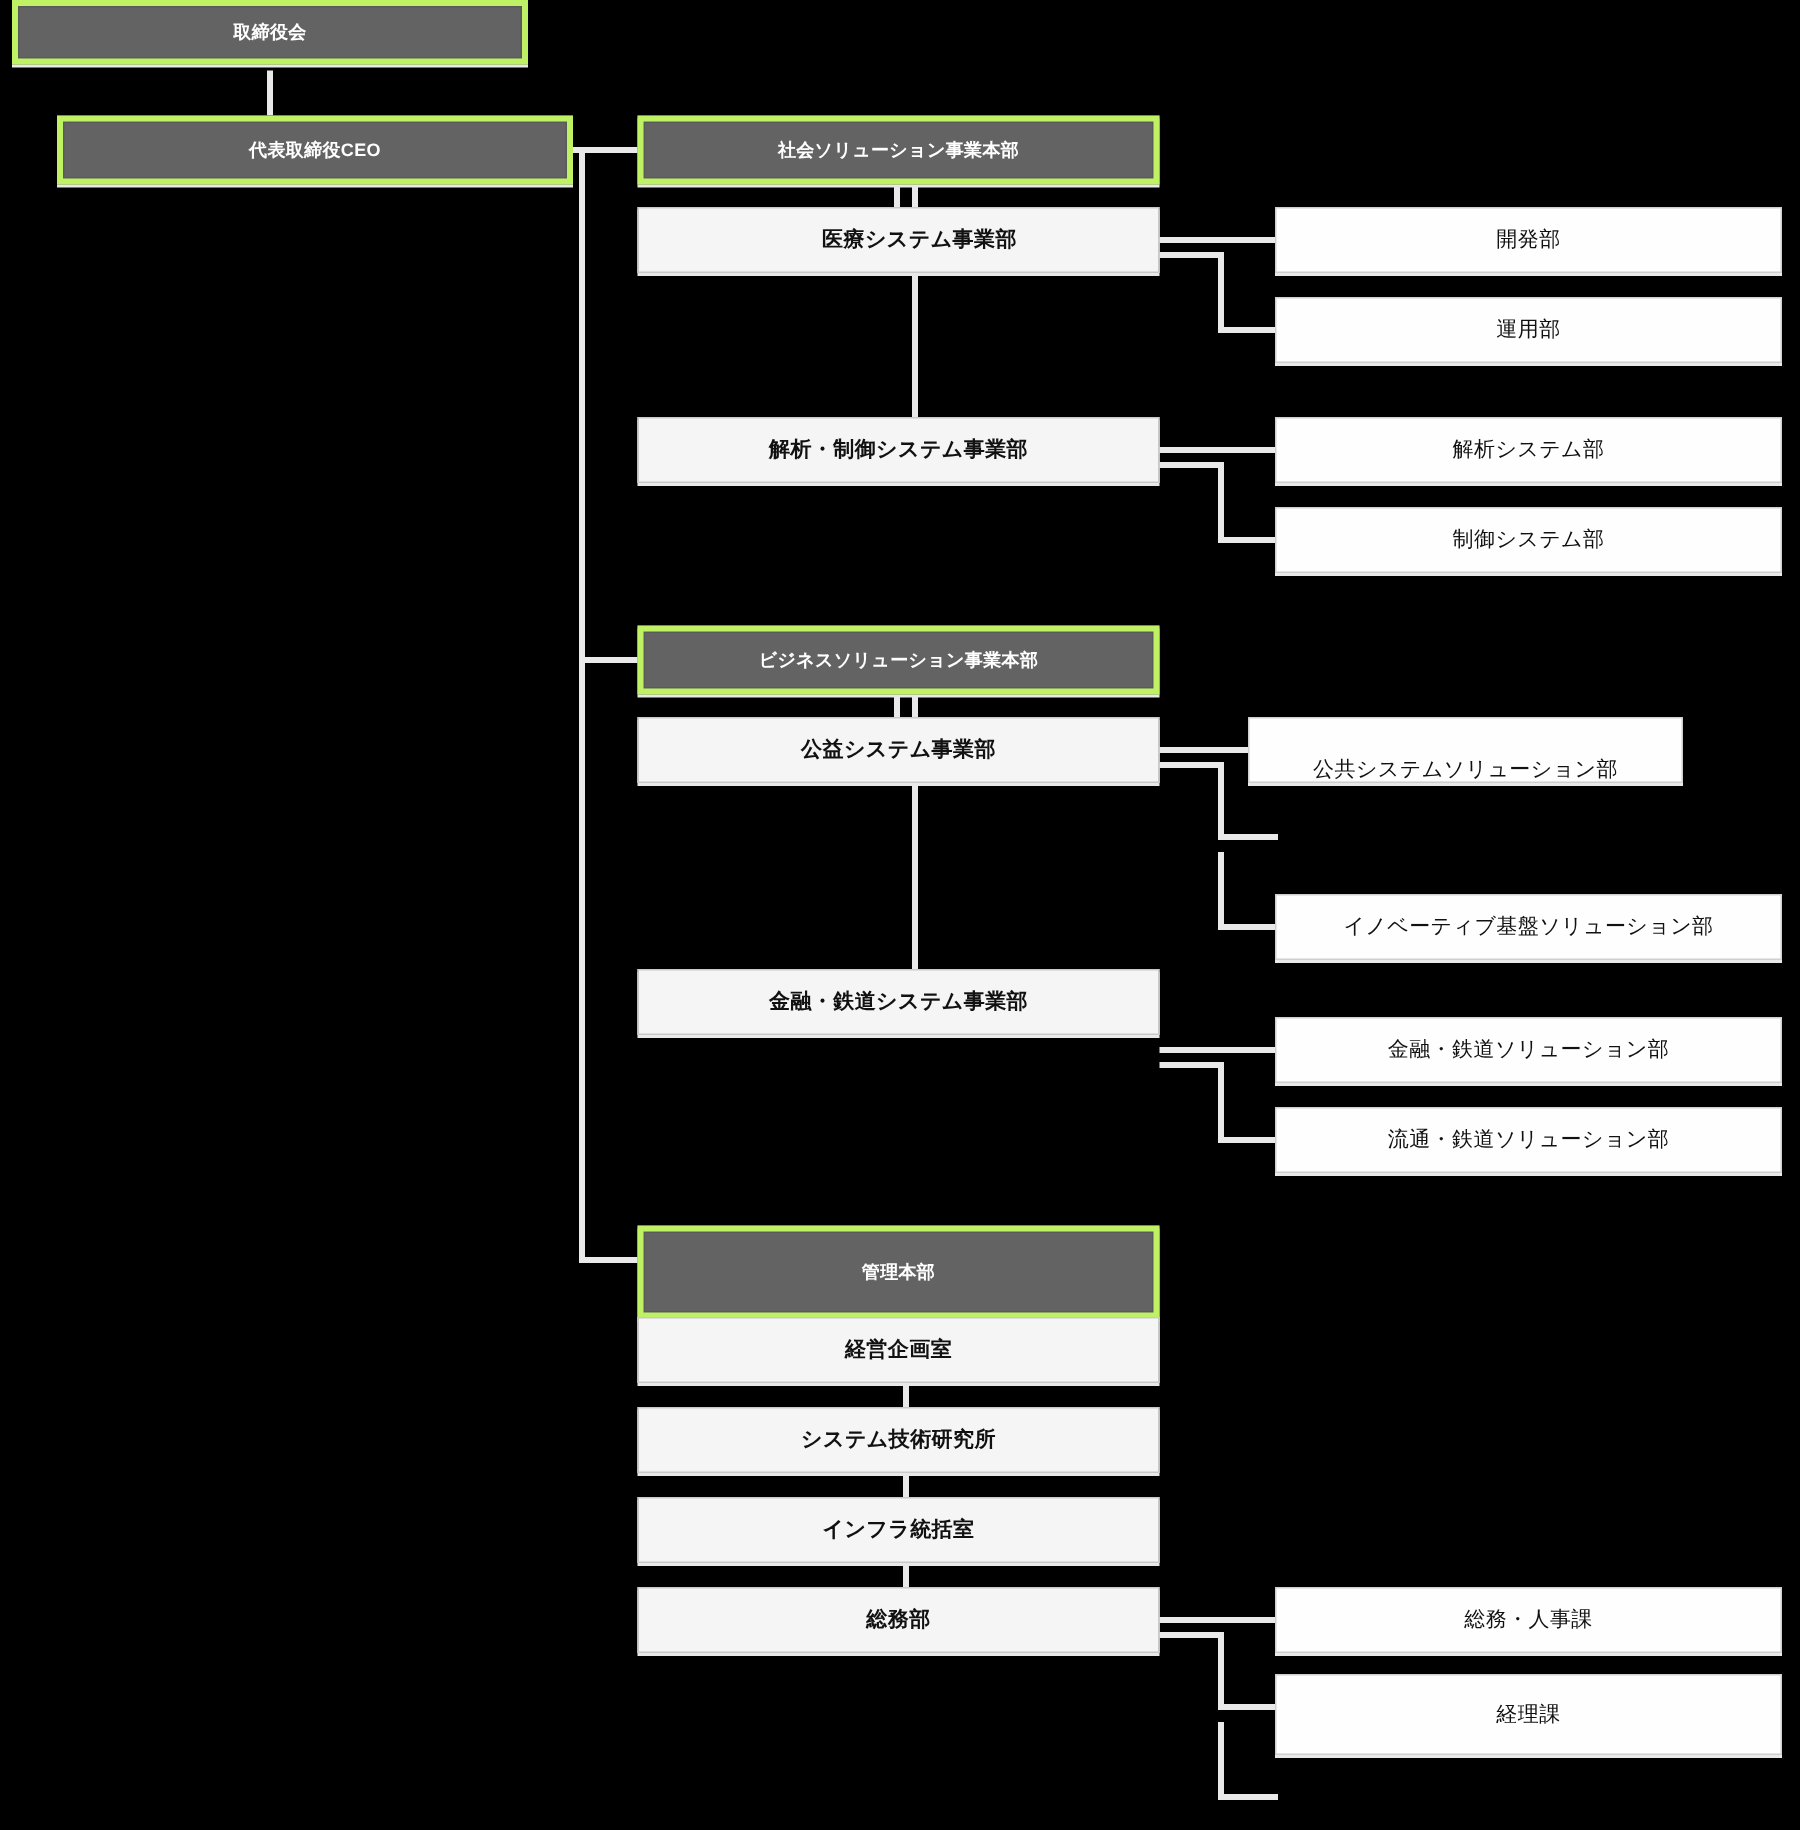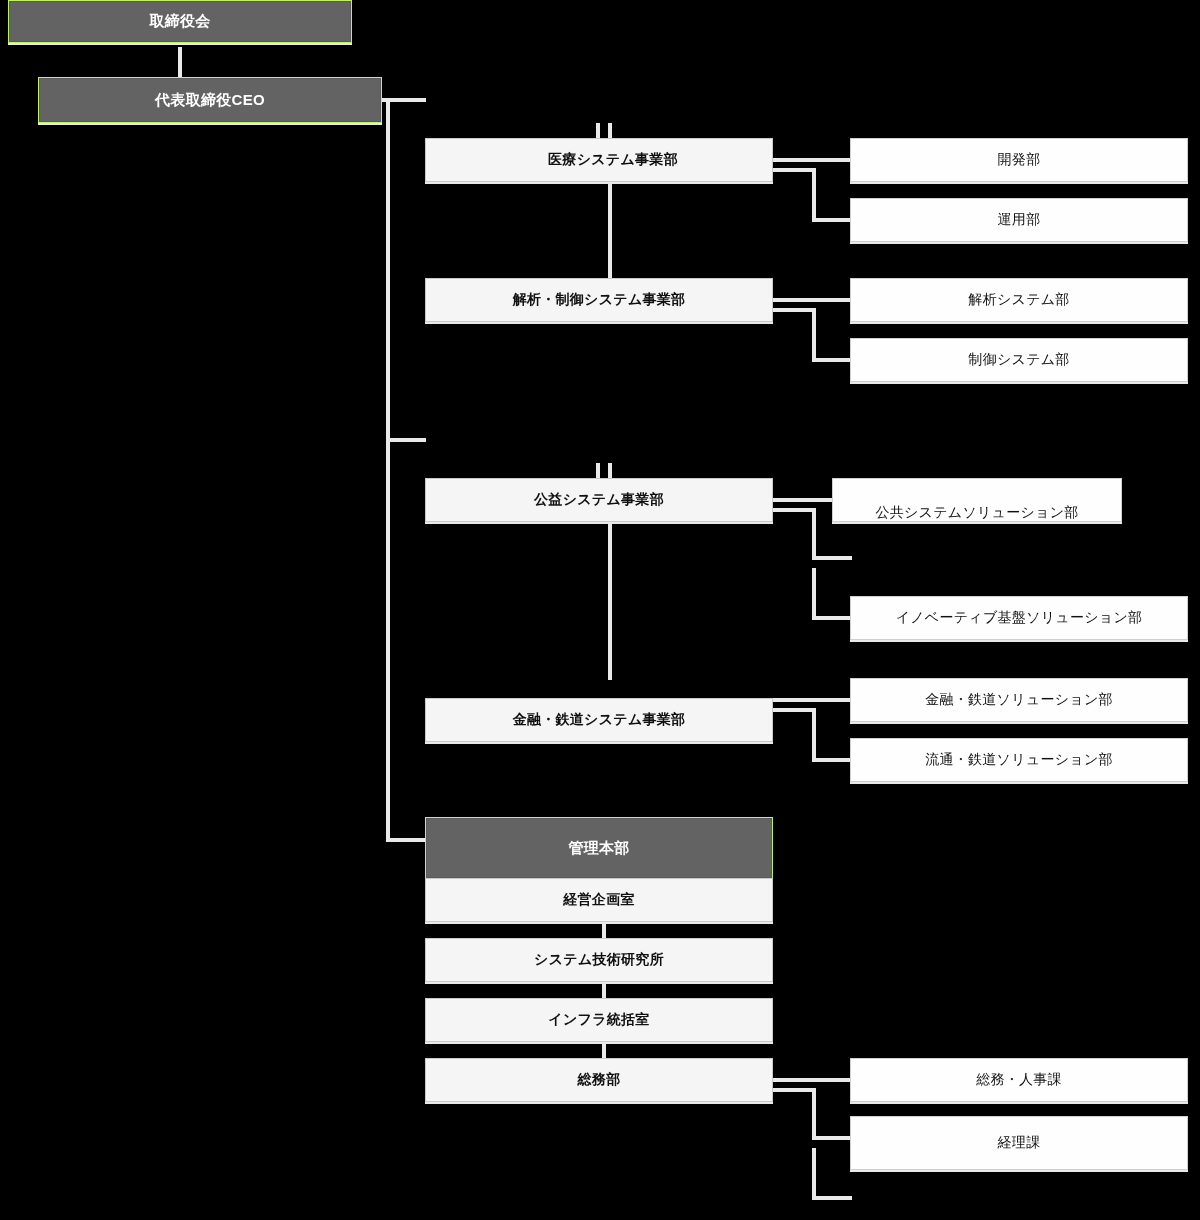--- a/index.html
+++ b/index.html
@@ -30,22 +30,22 @@
     line-height: 1.25;
     letter-spacing: 0.02em;
     white-space: nowrap;
   }
 
   
   .node.dark {
     background: #636363;
     color: #ffffff;
     font-weight: bold;
-    font-size: 15px;
-    border: 1px solid #bef264;
+    font-size: 12px;
+    border: 4px solid #bef264;
     box-shadow: 0 2px 0 0 #e9e9e9, 0 0 0 1px #5a5a5a inset;
   }
   
   .node.light {
     background: #f5f5f5;
     color: #111111;
     font-weight: bold;
     font-size: 14px;
     border: 1px solid #c9c9c9;
     box-shadow: 0 2px 0 0 #e9e9e9;
@@ -122,20 +122,23 @@
   <div class="conn h" style="left:812px; top:1196px; width:40px; height:4px;"></div>
 
   <div class="node dark" style="left:8px; top:0px; width:344px; height:43px;">
     <span class="label">取締役会</span>
   </div>
 
   <div class="node dark" style="left:8px; top:77px; width:344px; height:46px;margin-left:30px;">
     <span class="label">代表取締役CEO</span>
   </div>
 
+  <div class="node dark" style="left:425px; top:77px; width:348px; height:46px;">
+    <span class="label">社会ソリューション事業本部</span>
+  </div>
 
   <div class="node light" style="left:425px; top:138px; width:348px; height:44px;padding-left:28px;">
     <span class="label">医療システム事業部</span>
   </div>
 
   <div class="node white" style="left:850px; top:138px; width:338px; height:44px;">
     <span class="label">開発部</span>
   </div>
 
   <div class="node white" style="left:850px; top:198px; width:338px; height:44px;">
@@ -147,35 +150,38 @@
   </div>
 
   <div class="node white" style="left:850px; top:278px; width:338px; height:44px;">
     <span class="label">解析システム部</span>
   </div>
 
   <div class="node white" style="left:850px; top:338px; width:338px; height:44px;">
     <span class="label">制御システム部</span>
   </div>
 
+  <div class="node dark" style="left:425px; top:417px; width:348px; height:46px;">
+    <span class="label">ビジネスソリューション事業本部</span>
+  </div>
 
   <div class="node light" style="left:425px; top:478px; width:348px; height:44px;">
     <span class="label">公益システム事業部</span>
   </div>
 
   <div class="node white" style="left:832px; top:478px; width:290px; height:44px;align-items:flex-end;">
     <span class="label">公共システムソリューション部</span>
   </div>
 
 
   <div class="node white" style="left:850px; top:596px; width:338px; height:44px;">
     <span class="label">イノベーティブ基盤ソリューション部</span>
   </div>
 
-  <div class="node light" style="left:425px; top:698px; width:348px; height:44px;">
+  <div class="node light" style="left:425px; top:646px; width:348px; height:44px;">
     <span class="label">金融・鉄道システム事業部</span>
   </div>
 
   <div class="node white" style="left:850px; top:678px; width:338px; height:44px;">
     <span class="label">金融・鉄道ソリューション部</span>
   </div>
 
   <div class="node white" style="left:850px; top:738px; width:338px; height:44px;">
     <span class="label">流通・鉄道ソリューション部</span>
   </div>

